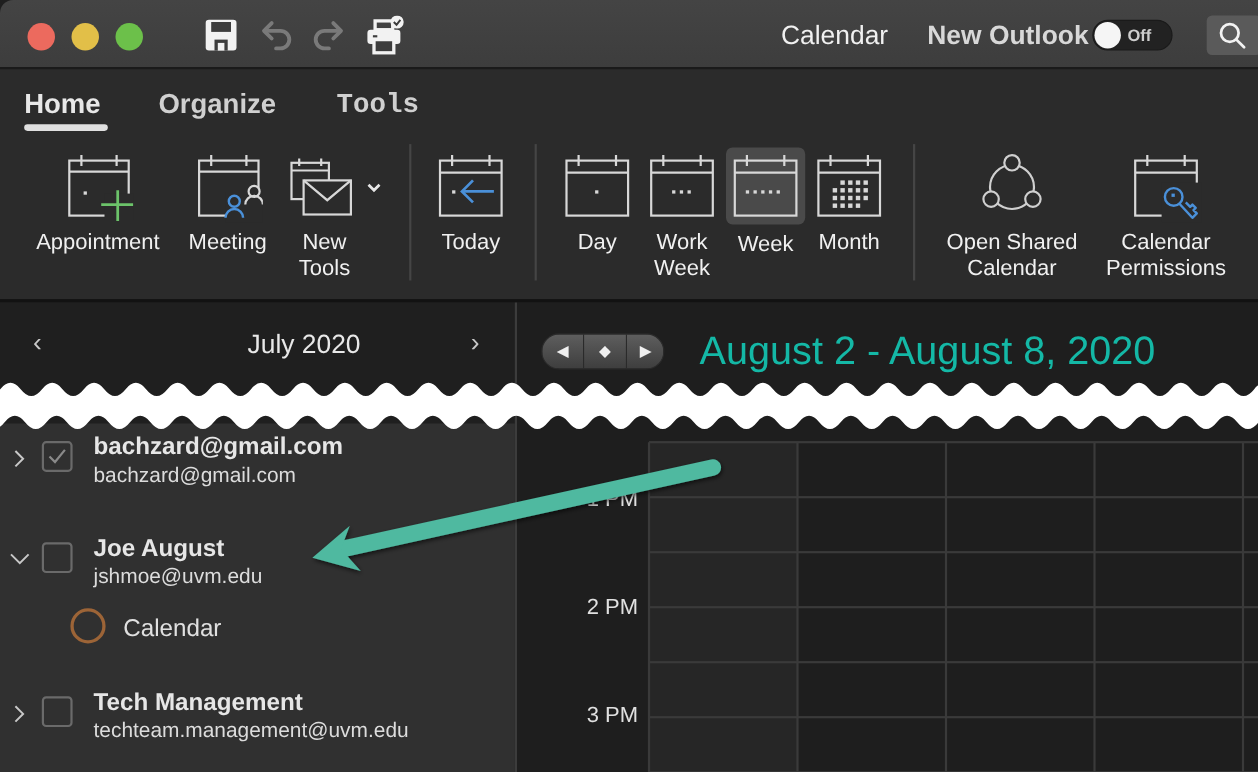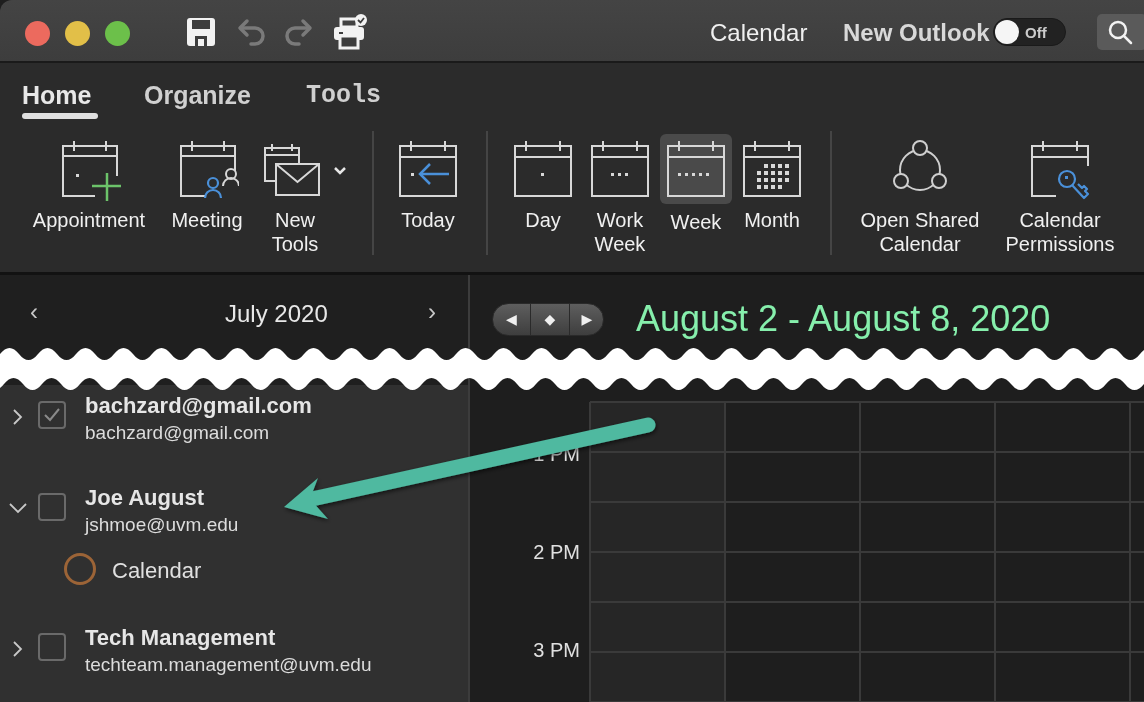--- a/index.html
+++ b/index.html
@@ -49,21 +49,21 @@
   .acct-email { position: absolute; left: 85px; font-size: 19px; color: #dcdcdc; }
   .cal-circle { position: absolute; left: 64px; top: 553px; width: 32px; height: 32px; border-radius: 50%; border: 3px solid #9c6437; }
   .cal-label { position: absolute; left: 112px; top: 558px; font-size: 22px; color: #e0e0e0; }
 
   
   .main { position: absolute; left: 470px; top: 275px; width: 674px; height: 427px; background: #1e1e1e; }
   .nav-pill { position: absolute; left: 492px; top: 303px; width: 112px; height: 33px; border-radius: 17px;
     background: linear-gradient(#5e5e5e, #3e3e3e); border: 1px solid #2a2a2a; }
   .nav-seg { position: absolute; top: 0; height: 31px; color: #f0f0f0; font-size: 14px; text-align: center; line-height: 31px; }
   .nav-seg-div { position: absolute; top: 0; width: 1px; height: 31px; background: #2a2a2a; }
-  .date-range { position: absolute; left: 636px; top: 298px; font-size: 36px; color: #86efac; }
+  .date-range { position: absolute; left: 636px; top: 298px; font-size: 36px; color: #14b8a6; }
   .grid-col-today { position: absolute; left: 590px; top: 402px; width: 135px; height: 300px; background: #262626; }
   .hline { position: absolute; left: 590px; width: 554px; height: 2px; background: #3a3a3a; }
   .vline { position: absolute; top: 402px; width: 2px; height: 300px; background: #3a3a3a; }
   .time-label { position: absolute; left: 500px; width: 80px; text-align: right; font-size: 20px; color: #e0e0e0; }
 
   
   .torn { position: absolute; left: 0; top: 342px; width: 1144px; height: 54px; }
 
   .arrow { position: absolute; left: 0; top: 0; width: 1144px; height: 702px; pointer-events: none; }
 </style>

